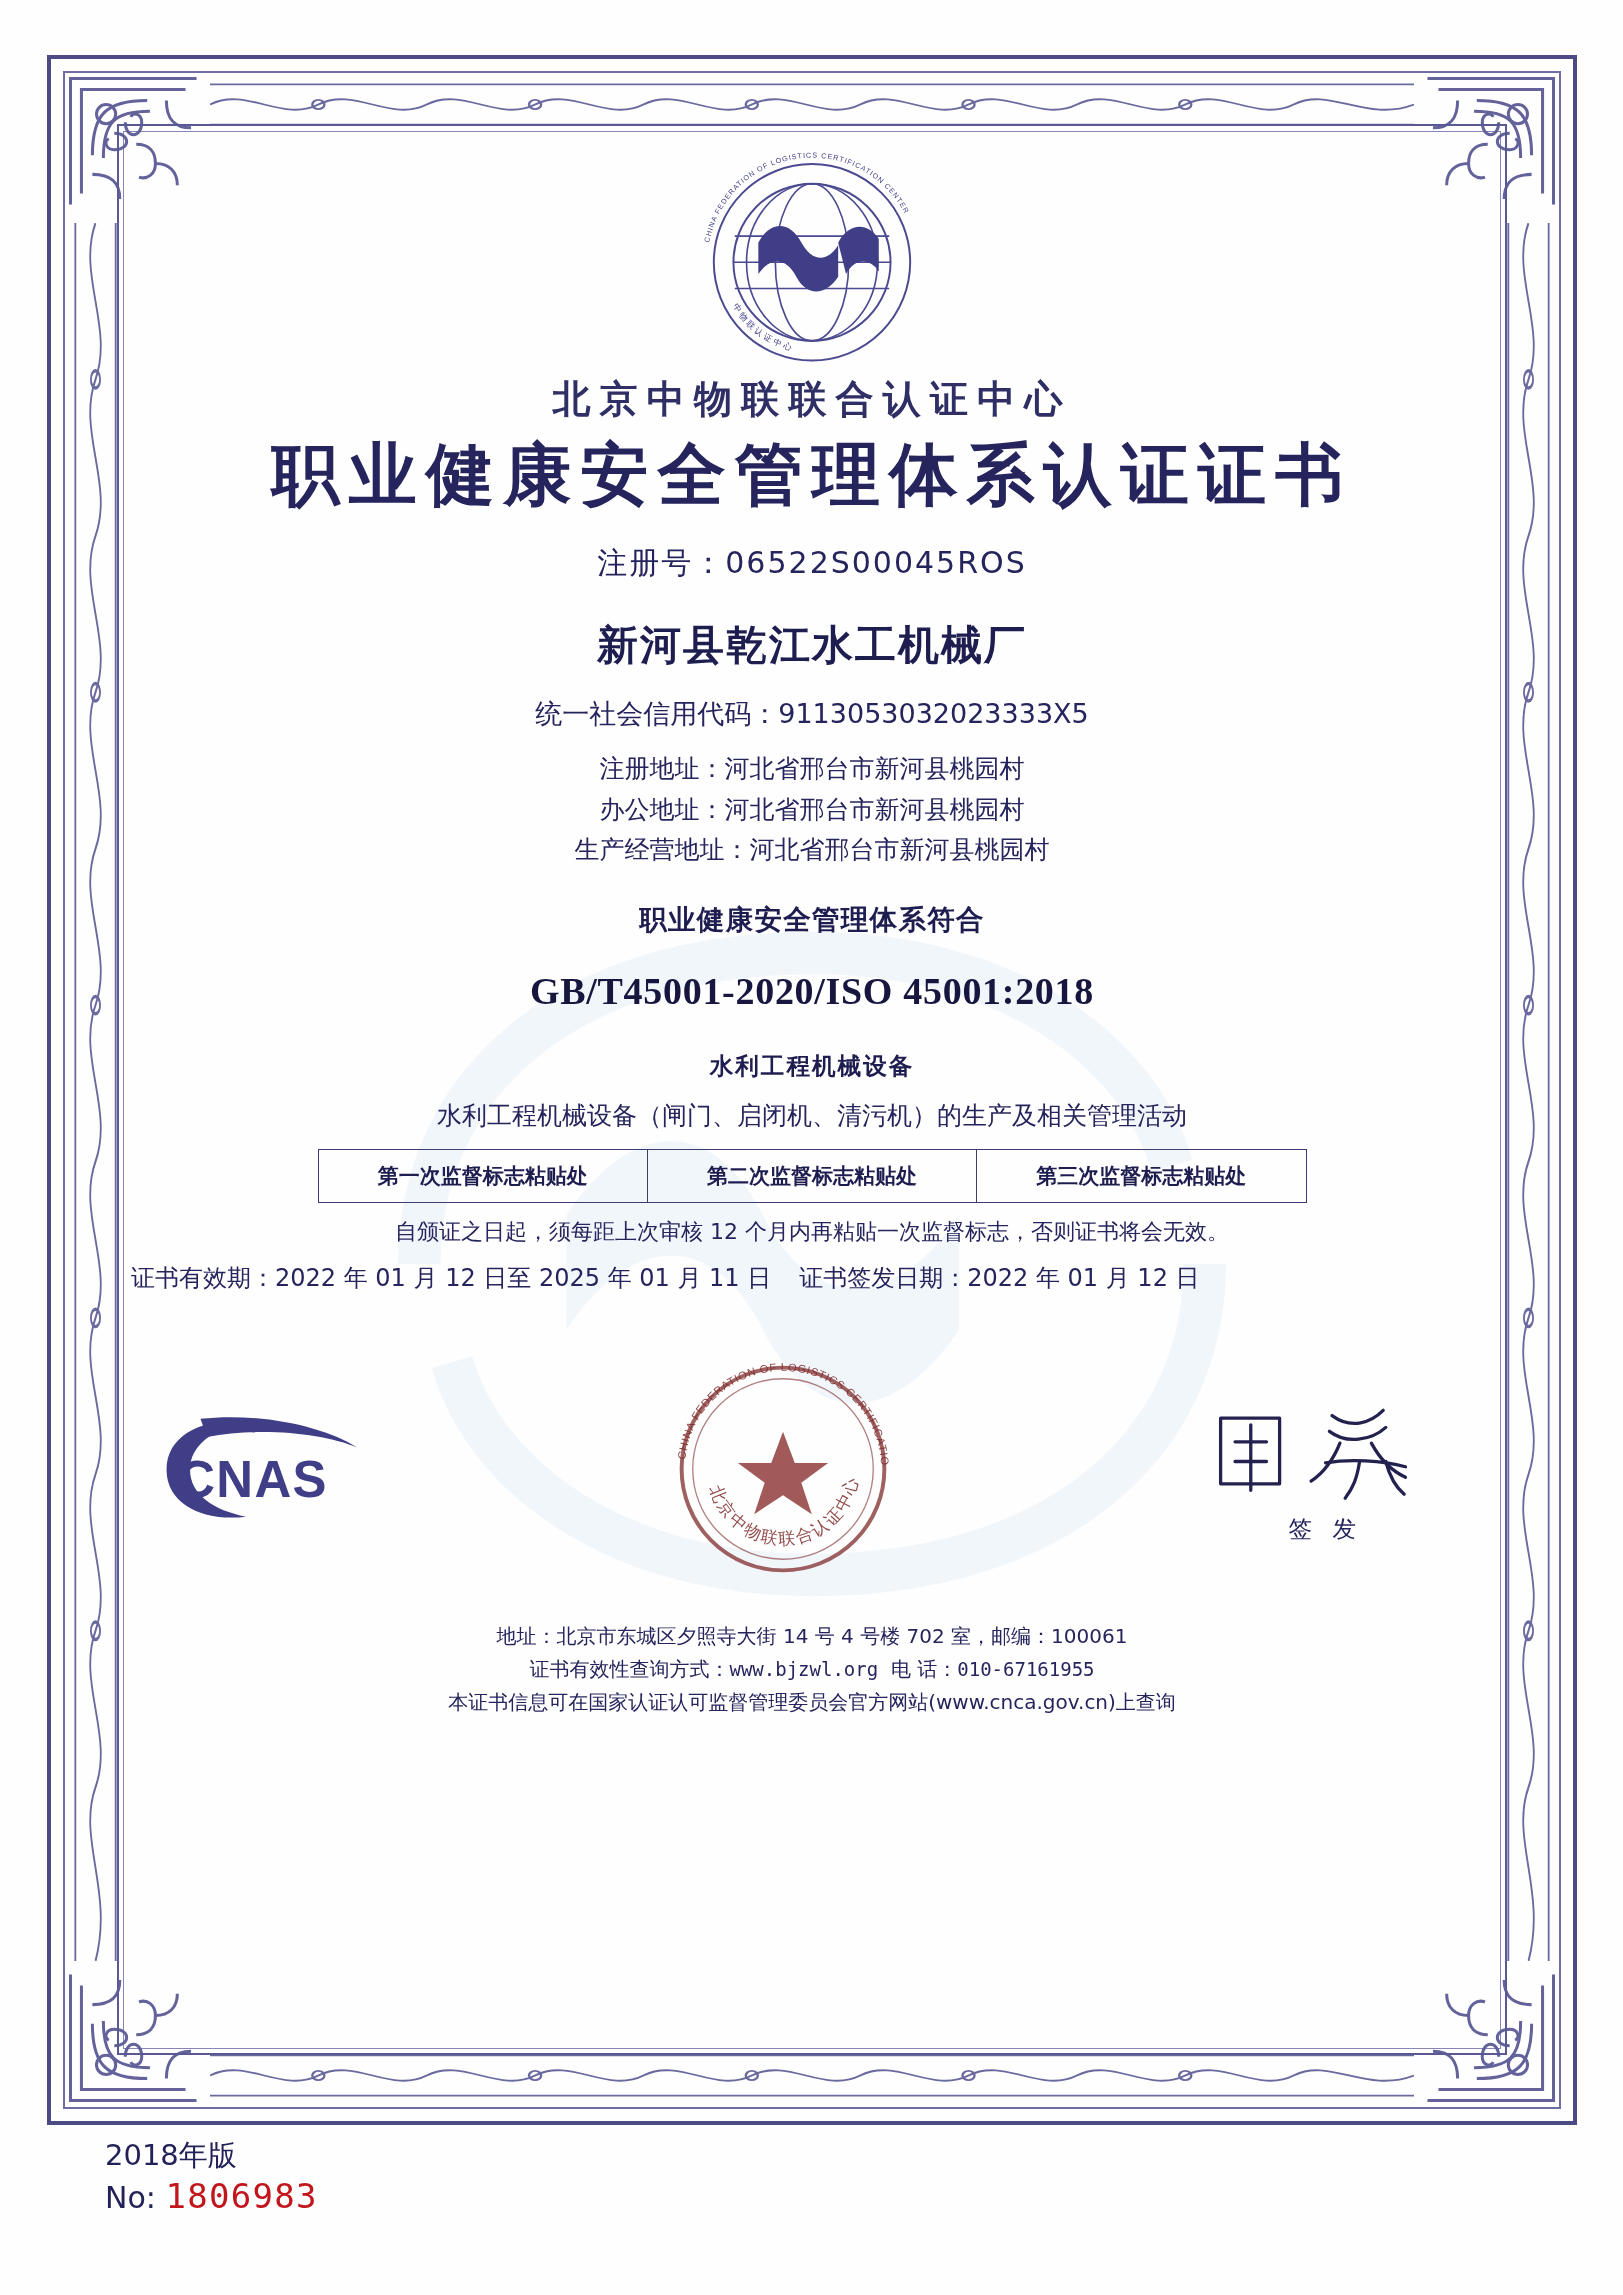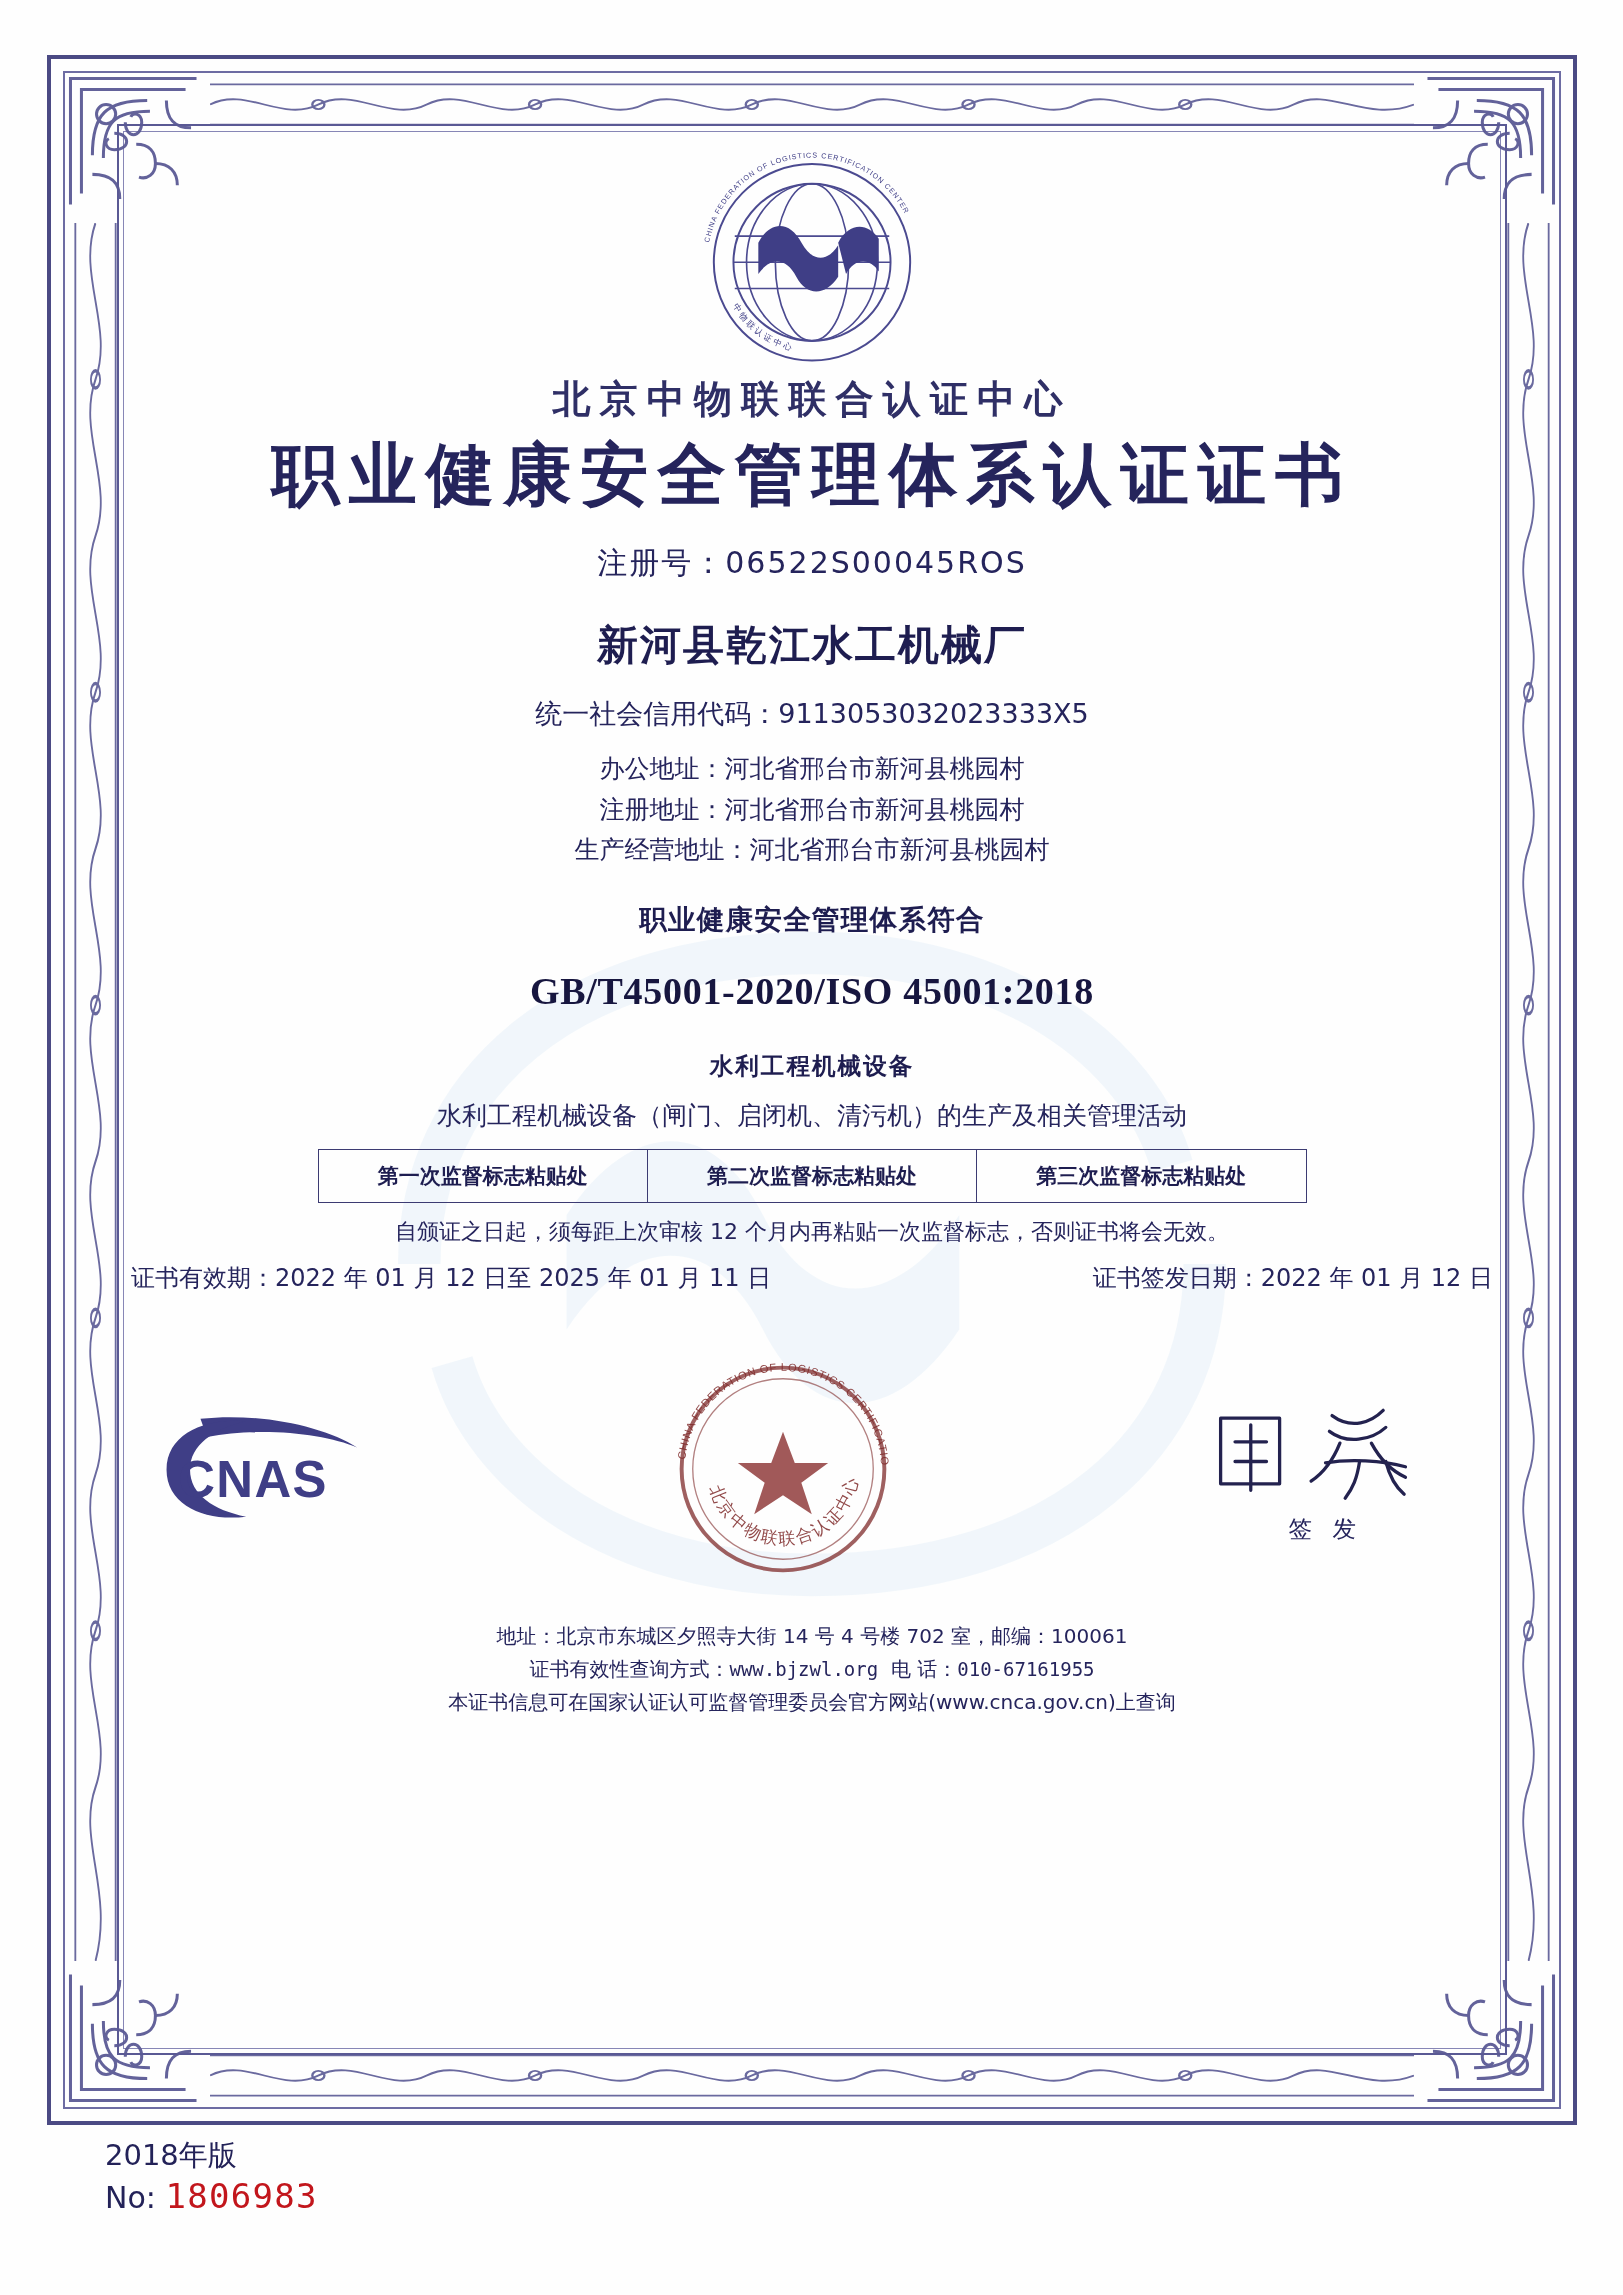--- a/index.html
+++ b/index.html
@@ -225,22 +225,22 @@
     font-family: "DejaVu Sans", sans-serif;
     color: #25245c;
   }
 
   .dates {
     margin-top: 14.4px;
     font-size: 24px;
     font-family: "DejaVu Sans", sans-serif;
     color: #25245c;
     display: flex;
-    justify-content: space-between;
-    gap: 56px;
+    justify-content: flex-start;
+    gap: 28px;
     white-space: nowrap;
   }
 
   
   .marks {
     margin-top: 54px;
     display: flex;
     align-items: center;
     justify-content: space-between;
     padding: 0 30px;
@@ -494,24 +494,24 @@
     </div>
 
     <div class="company">新河县乾江水工机械厂</div>
 
     <div class="credit-code">
       <span>统一社会信用代码：</span><span>9113053032023333X5</span>
     </div>
 
     <div class="addr-block">
       <div class="addr-line">
+        <span>注册地址：</span><span>河北省邢台市新河县桃园村</span>
+      </div>
+      <div class="addr-line">
         <span>办公地址：</span><span>河北省邢台市新河县桃园村</span>
-      </div>
-      <div class="addr-line">
-        <span>注册地址：</span><span>河北省邢台市新河县桃园村</span>
       </div>
       <div class="addr-line">
         <span>生产经营地址：</span><span>河北省邢台市新河县桃园村</span>
       </div>
     </div>
 
     <div class="standard-intro">职业健康安全管理体系符合</div>
 
     <div class="standard">GB/T45001-2020/ISO 45001:2018</div>
 

